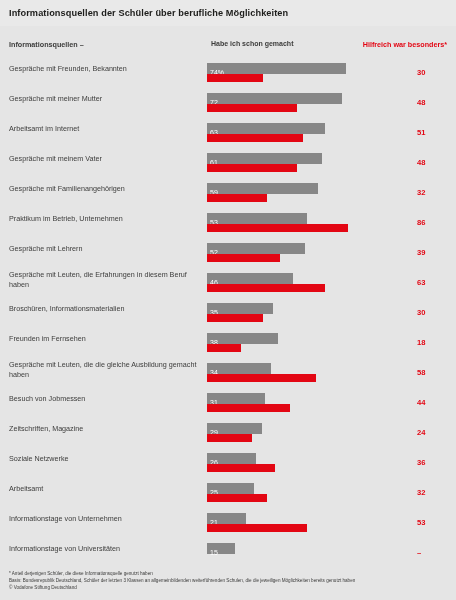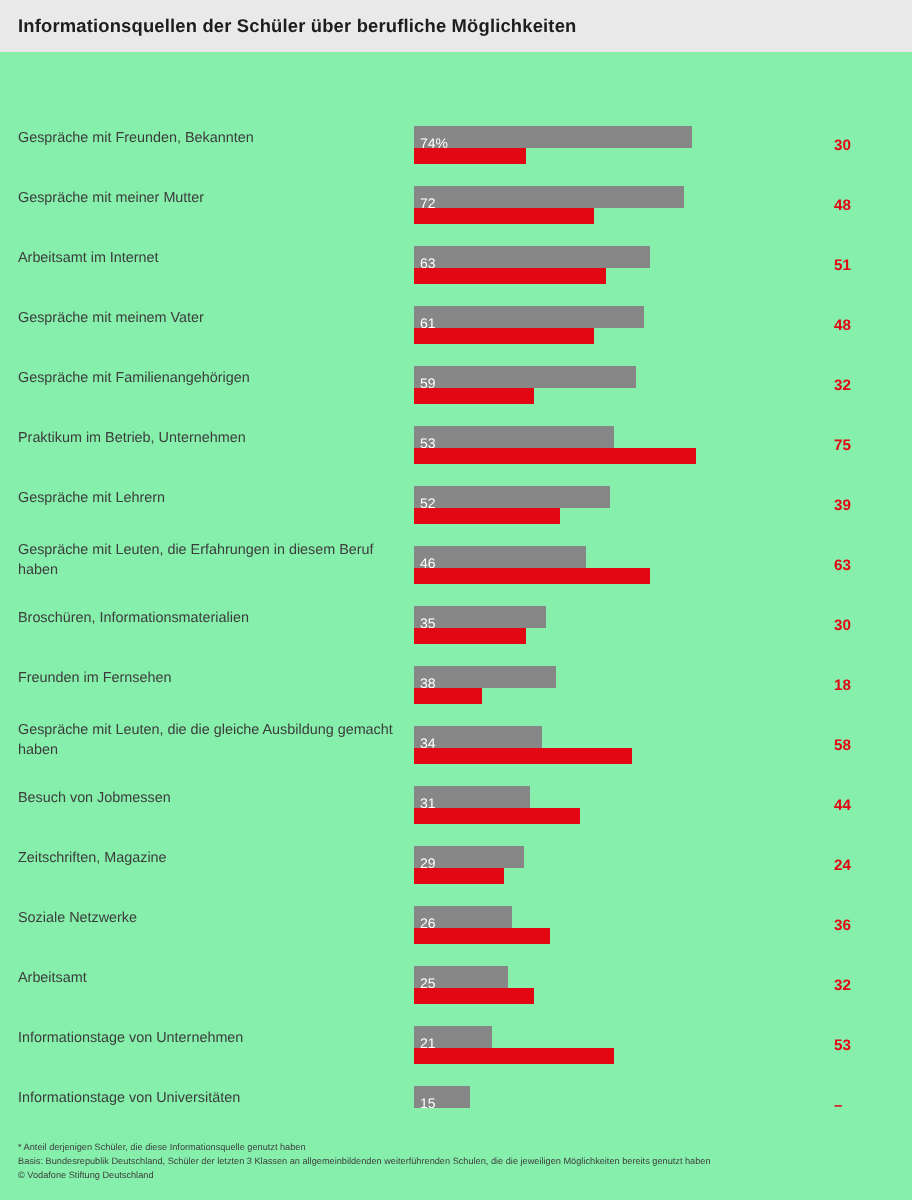--- a/index.html
+++ b/index.html
@@ -11,21 +11,21 @@
     height: 600px;
     background: #ffffff;
     font-family: "Liberation Sans", sans-serif;
     color: #3c3c3b;
     overflow: hidden;
   }
   .page {
     position: relative;
     width: 456px;
     height: 600px;
-    background: #86efac;
+    background: #e5e5e5;
   }
   
   .title-bar {
     position: absolute;
     left: 0;
     top: 0;
     width: 456px;
     height: 26px;
     background: #e9e9e9;
     display: flex;
@@ -149,20 +149,25 @@
 </style>
 </head>
 <body>
 
 <div class="page">
 
   <div class="title-bar">
     <div class="title-text">Informationsquellen der Schüler über berufliche Möglichkeiten</div>
   </div>
 
+  <div class="col-headers">
+    <div class="hdr-left">Informationsquellen –</div>
+    <div class="hdr-mid">Habe ich schon gemacht</div>
+    <div class="hdr-right">Hilfreich war besonders*</div>
+  </div>
 
   <div class="chart" id="chart-rows">
       <div class="row">
         <div class="row-label">Gespräche mit Freunden, Bekannten</div>
         <div class="bars">
           <div class="bar-grey" style="width: 139.12px; background: rgb(135, 135, 135);">
             <span class="bar-val">74%</span>
           </div>
           <div class="bar-red" style="width: 56.4px; background: rgb(227, 6, 19);"></div>
         </div>
@@ -209,21 +214,21 @@
         <div class="row-right">32</div>
       </div>
       <div class="row">
         <div class="row-label">Praktikum im Betrieb, Unternehmen</div>
         <div class="bars">
           <div class="bar-grey" style="width: 99.64px; background: rgb(135, 135, 135);">
             <span class="bar-val">53</span>
           </div>
           <div class="bar-red" style="width: 141px; background: rgb(227, 6, 19);"></div>
         </div>
-        <div class="row-right">75</div>
+        <div class="row-right">86</div>
       </div>
       <div class="row">
         <div class="row-label">Gespräche mit Lehrern</div>
         <div class="bars">
           <div class="bar-grey" style="width: 97.76px; background: rgb(135, 135, 135);">
             <span class="bar-val">52</span>
           </div>
           <div class="bar-red" style="width: 73.32px; background: rgb(227, 6, 19);"></div>
         </div>
         <div class="row-right">39</div>

